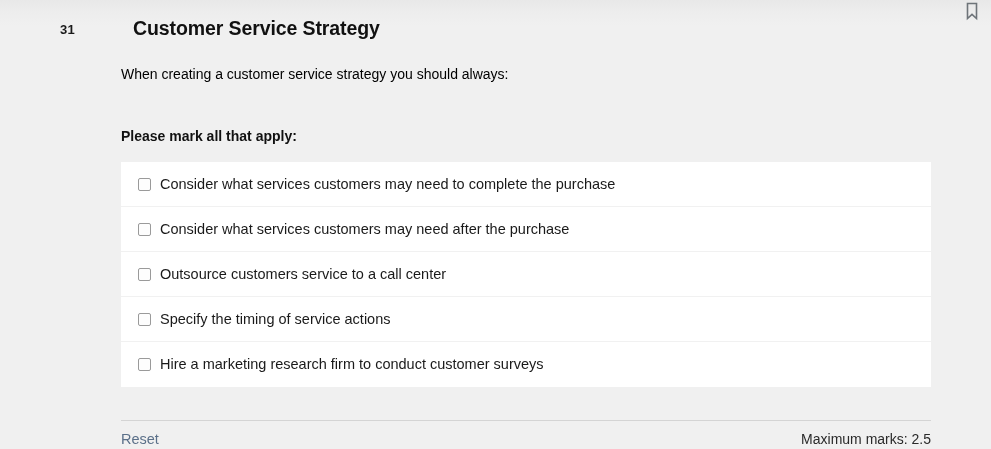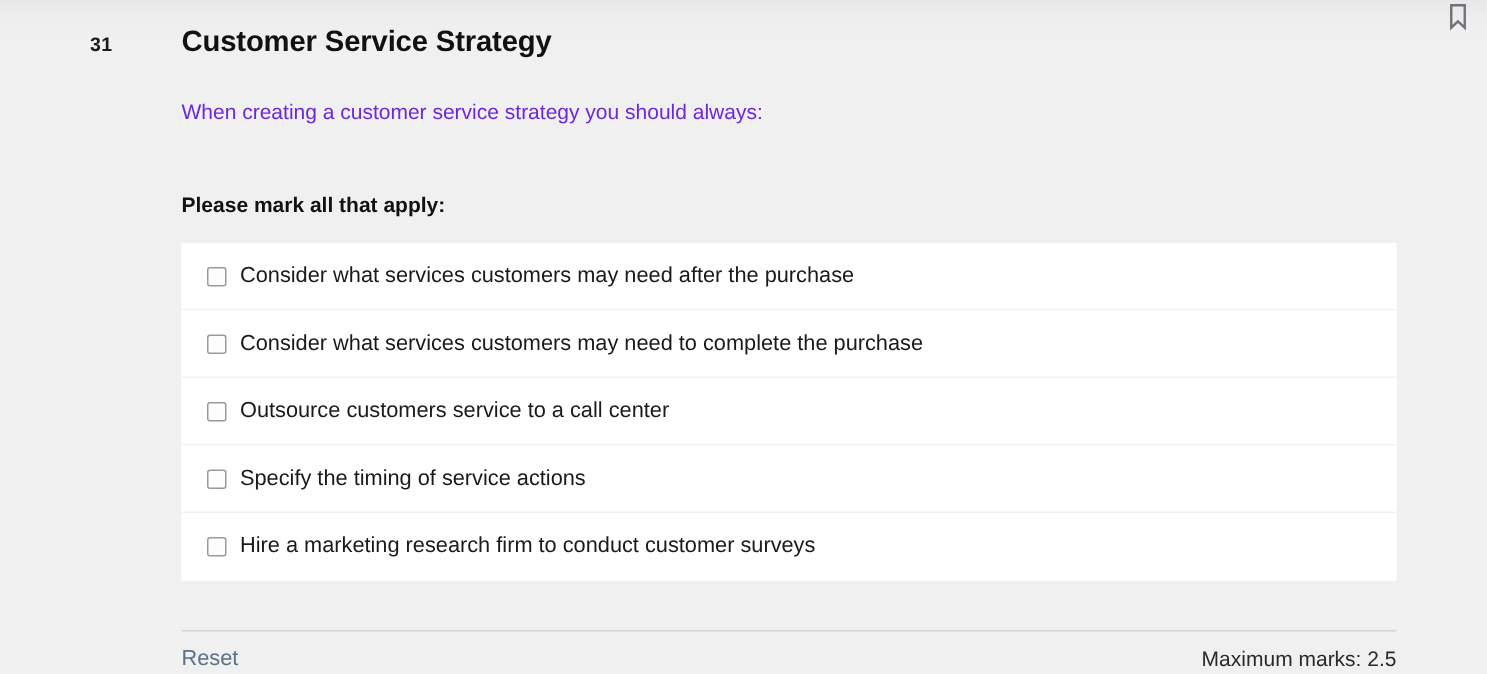--- a/index.html
+++ b/index.html
@@ -64,27 +64,27 @@
     left: 121px;
     top: 16px;
     width: 810px;
   }
 
   .q-title {
     font-size: 19.5px;
     font-weight: bold;
     color: #111111;
     line-height: 24px;
-    margin: 0 0 0 0;
+    margin: 0 0 0 12px;
     letter-spacing: -0.1px;
   }
 
   .q-stem {
     font-size: 14px;
-    color: #6d28d9;
+    color: #000000;
     line-height: 20px;
     margin-top: 24px;
   }
 
   .q-instruction {
     font-size: 14px;
     font-weight: bold;
     color: #111111;
     line-height: 20px;
     margin-top: 42px;
@@ -179,26 +179,26 @@
     <div class="q-title">Customer Service Strategy</div>
 
     <div class="q-stem">When creating a customer service strategy you should always:</div>
 
     <div class="q-instruction">Please mark all that apply:</div>
 
     <div class="options-panel">
 
       <div class="option-row">
         <span class="option-checkbox"></span>
+        <span class="option-label">Consider what services customers may need to complete the purchase</span>
+      </div>
+
+      <div class="option-row">
+        <span class="option-checkbox"></span>
         <span class="option-label">Consider what services customers may need after the purchase</span>
-      </div>
-
-      <div class="option-row">
-        <span class="option-checkbox"></span>
-        <span class="option-label">Consider what services customers may need to complete the purchase</span>
       </div>
 
       <div class="option-row">
         <span class="option-checkbox"></span>
         <span class="option-label">Outsource customers service to a call center</span>
       </div>
 
       <div class="option-row">
         <span class="option-checkbox"></span>
         <span class="option-label">Specify the timing of service actions</span>

